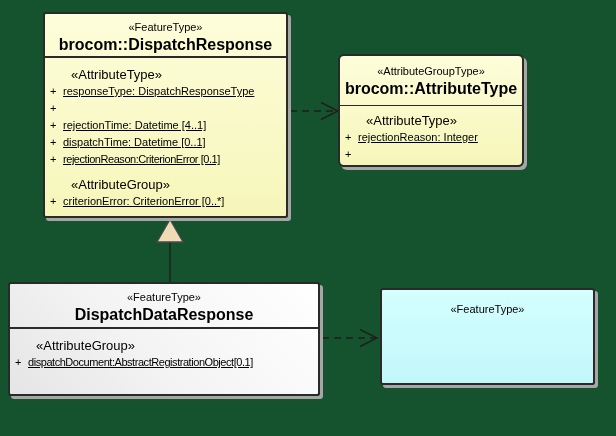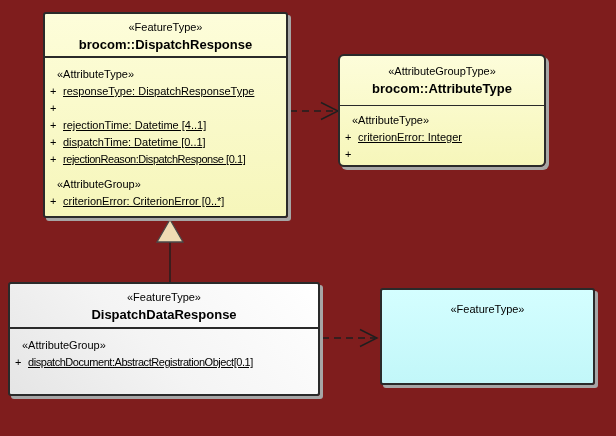--- a/index.html
+++ b/index.html
@@ -1,34 +1,34 @@
 <!DOCTYPE html>
 <html><head>
 <meta charset="utf-8">
 <style>
   html,body{margin:0;padding:0;background:#ffffff;}
   .canvas{
-    position:relative;width:616px;height:436px;background:#7f1d1d;overflow:hidden;
+    position:relative;width:616px;height:436px;background:#14532d;overflow:hidden;
     font-family:"Liberation Sans",sans-serif;color:#000;
   }
   .connector-layer{position:absolute;left:0;top:0;width:616px;height:436px;z-index:1;}
   .uml-box{position:absolute;z-index:2;border:2px solid #2a2a2a;border-radius:3px;
     box-shadow:3px 3px 0 #a6a6a6;box-sizing:border-box;}
   .yellow{background:linear-gradient(180deg,#fdfdda 0%,#f6f6ba 100%);}
   .whitebox{background:linear-gradient(225deg,#ffffff 0%,#f4f4f4 55%,#e5e5e5 100%);}
   .cyanbox{background:linear-gradient(180deg,#d4feff 0%,#c2f7f9 100%);}
   .rounded{border-radius:6px;}
   .box-header{text-align:center;padding-top:4px;}
   .hdr-divider{border-bottom:2px solid #2a2a2a;}
   .hdr-divider-thin{border-bottom:1px solid #2a2a2a;}
   .stereotype{font-size:11px;line-height:18px;}
-  .class-name{font-size:13px;font-weight:bold;line-height:18px;}
+  .class-name{font-size:16px;font-weight:bold;line-height:18px;}
   .italic{font-style:italic;}
   .box-body{padding-top:8px;}
-  .sec-heading{font-size:11px;line-height:17px;padding-left:12px;}
+  .sec-heading{font-size:13px;line-height:17px;padding-left:26px;}
   .sec-gap{height:8px;}
   .attr-row{display:flex;font-size:11px;line-height:17px;}
   .vis{width:18px;padding-left:5px;box-sizing:border-box;flex:none;}
   .attr-text{white-space:nowrap;text-decoration:underline;}
   .tight{letter-spacing:-0.45px;}
 </style>
 </head>
 <body>
 
 <div class="canvas">
@@ -68,41 +68,41 @@
       <div class="attr-row">
         <span class="vis">+</span>
         <span class="attr-text">rejectionTime: Datetime [4..1]</span>
       </div>
       <div class="attr-row">
         <span class="vis">+</span>
         <span class="attr-text">dispatchTime: Datetime [0..1]</span>
       </div>
       <div class="attr-row">
         <span class="vis">+</span>
-        <span class="attr-text tight">rejectionReason:DispatchResponse [0.1]</span>
+        <span class="attr-text tight">rejectionReason:CriterionError [0.1]</span>
       </div>
       <div class="sec-gap"></div>
       <div class="sec-heading">«AttributeGroup»</div>
       <div class="attr-row">
         <span class="vis">+</span>
         <span class="attr-text">criterionError: CriterionError [0..*]</span>
       </div>
     </div>
   </div>
 
-  <div class="uml-box yellow rounded" style="left:338px;top:54px;width:208px;height:113px;">
+  <div class="uml-box yellow rounded" style="left:338px;top:54px;width:186px;height:113px;">
     <div class="box-header hdr-divider-thin" style="height:43px;padding-top:6px;">
       <div class="stereotype">«AttributeGroupType»</div>
       <div class="class-name">brocom::AttributeType</div>
     </div>
     <div class="box-body" style="padding-top:6px;">
       <div class="sec-heading">«AttributeType»</div>
       <div class="attr-row">
         <span class="vis">+</span>
-        <span class="attr-text">criterionError: Integer</span>
+        <span class="attr-text">rejectionReason: Integer</span>
       </div>
       <div class="attr-row">
         <span class="vis">+</span>
       </div>
     </div>
   </div>
 
   <div class="uml-box whitebox" style="left:8px;top:282px;width:312px;height:114px;">
     <div class="box-header hdr-divider" style="height:39px;">
       <div class="stereotype">«FeatureType»</div>

